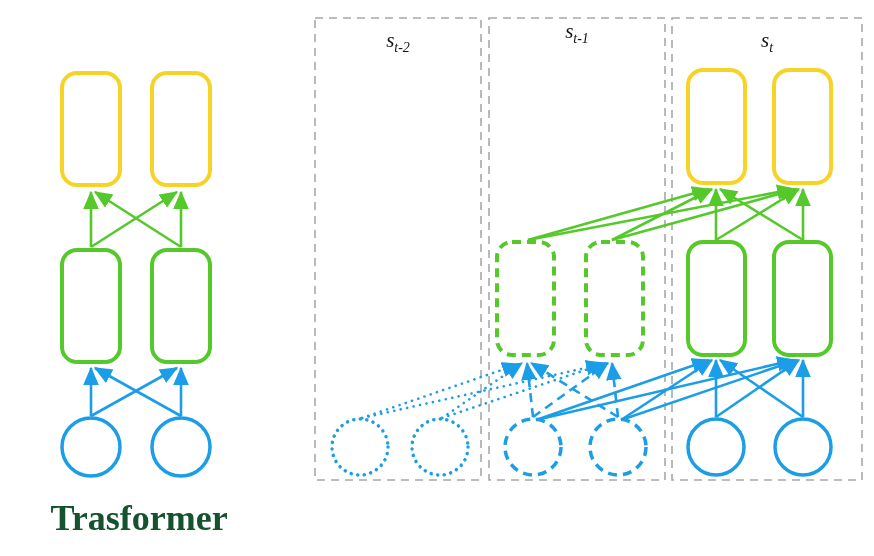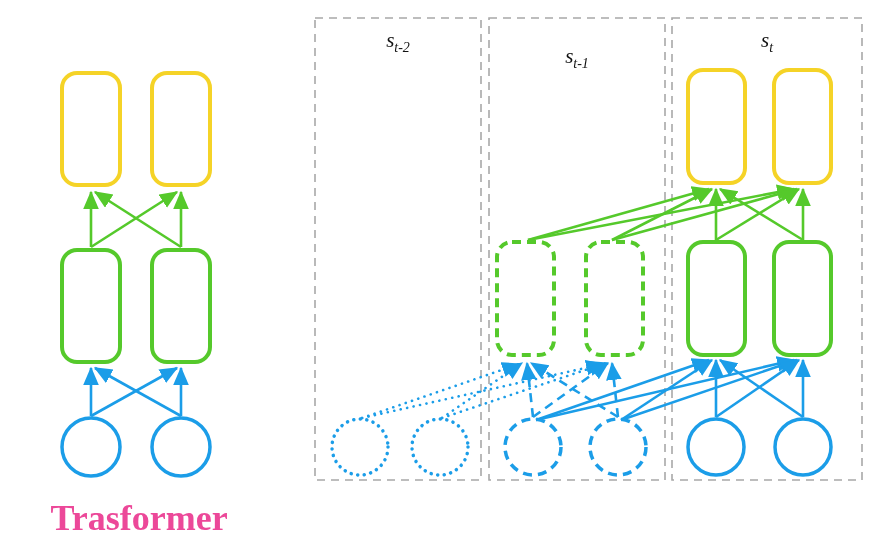--- a/index.html
+++ b/index.html
@@ -19,21 +19,21 @@
   .stroke-gray{stroke:var(--gray);}
   .fill-blue{fill:var(--blue);}
   .fill-green{fill:var(--green);}
   .dashed{stroke-dasharray:9 6;}
   .dotted{stroke-dasharray:0.1 6.5;stroke-linecap:round;}
   .segbox{fill:none;stroke-width:1.6;stroke-dasharray:8 6;}
   .seg-label{position:absolute;transform:translateX(-50%);font-style:italic;
              font-size:21px;color:var(--text);white-space:nowrap;}
   .seg-label sub{font-size:14px;font-style:italic;}
   .title{position:absolute;transform:translateX(-50%);font-weight:700;font-size:36px;
-         color:#ec4899;white-space:nowrap;font-family:"Liberation Serif", serif;}
+         color:#14532d;white-space:nowrap;font-family:"Liberation Serif", serif;}
 </style>
 </head>
 <body>
 
 <div id="canvas">
 
   <svg id="diagram-svg" width="874" height="556" viewBox="0 0 874 556">
     <defs>
       <marker id="ah-blue" markerWidth="9" markerHeight="8" refX="6.5" refY="3" orient="auto" markerUnits="strokeWidth">
         <path d="M0,0 L7,3 L0,6 Z" class="fill-blue"></path>
@@ -122,18 +122,18 @@
       <rect class="shape box stroke-yellow" x="688" y="70" width="57" height="113" rx="15"></rect>
       <rect class="shape box stroke-yellow" x="774" y="70" width="57" height="113" rx="15"></rect>
       <rect class="shape box stroke-green" x="688" y="242" width="57" height="113" rx="15"></rect>
       <rect class="shape box stroke-green" x="774" y="242" width="57" height="113" rx="15"></rect>
       <circle class="node stroke-blue" cx="716" cy="447" r="28"></circle>
       <circle class="node stroke-blue" cx="803" cy="447" r="28"></circle>
     </g>
   </svg>
 
   <div class="seg-label" style="left:398px;top:28px"><span>s</span><sub>t-2</sub></div>
-  <div class="seg-label" style="left:577px;top:44px"><span>s</span><sub>t-1</sub></div>
+  <div class="seg-label" style="left:577px;top:19px"><span>s</span><sub>t-1</sub></div>
   <div class="seg-label" style="left:767px;top:28px"><span>s</span><sub>t</sub></div>
 
   <div class="title" style="left:139px;top:497px">Trasformer</div>
 
 </div>
 
 </body></html>

